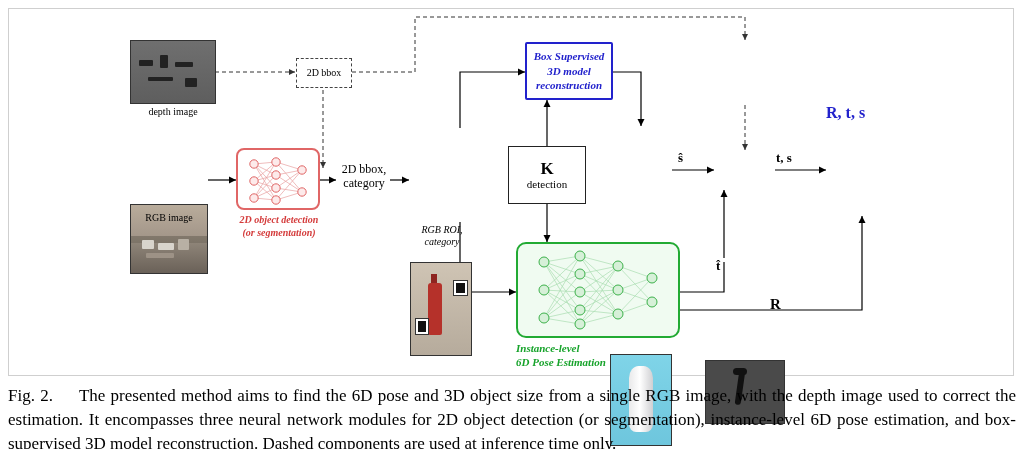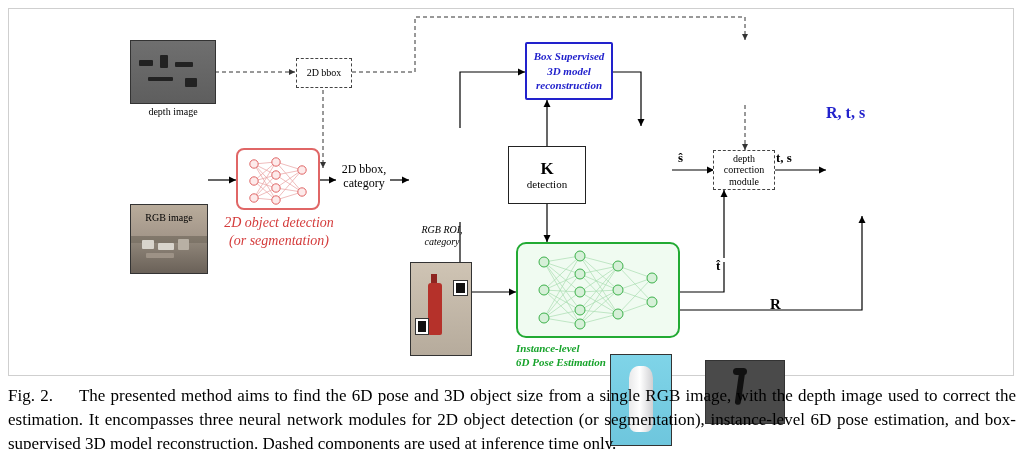--- a/index.html
+++ b/index.html
@@ -104,23 +104,23 @@
     border-radius: 8px;
     background: #fff;
   }
   .greenbox {
     border: 2px solid #22aa33;
     border-radius: 10px;
     background: #f0fbf1;
   }
   .label-red {
     color: #d43b3b;
-    font-weight: normal;
+    font-weight: bold;
     font-style: italic;
-    font-size: 14px;
+    font-size: 10px;
     text-align: center;
     line-height: 1.25;
   }
   .label-green {
     color: #17a32b;
     font-weight: bold;
     font-style: italic;
     font-size: 11px;
     text-align: left;
     line-height: 1.25;
@@ -370,25 +370,20 @@
     <div class="vase"></div>
   </div>
 
   <div class="node imgbox depth-roi" style="left:705px; top:40px; width:80px; height:64px;">
     <div style="position:absolute; left:40%; top:14%; width:8%; height:56%; background:#111; border-radius:4px; transform:rotate(8deg);"></div>
     <div style="position:absolute; left:34%; top:12%; width:18%; height:10%; background:#111; border-radius:4px;"></div>
   </div>
   <div class="caption-inside" style="left:50%;"></div>
   <div class="node" style="left:705px; top:86px; width:80px; text-align:center; font-size:9px; color:#fff;">Depth ROI</div>
 
-  <div class="node dashbox" style="left:713px; top:150px; width:62px; height:40px; flex-direction:column;">
-    <div>depth</div>
-    <div>correction</div>
-    <div>module</div>
-  </div>
 
   <div class="node greenbox" style="left:516px; top:242px; width:164px; height:96px;">
     <svg width="160" height="92" viewBox="0 0 160 92">
       <g stroke="#a9dcb0" stroke-width="0.7" fill="none">
         <path d="M26,18 L62,12 M26,18 L62,30 M26,18 L62,48 M26,18 L62,66 M26,18 L62,80
                  M26,46 L62,12 M26,46 L62,30 M26,46 L62,48 M26,46 L62,66 M26,46 L62,80
                  M26,74 L62,12 M26,74 L62,30 M26,74 L62,48 M26,74 L62,66 M26,74 L62,80
                  M62,12 L100,22 M62,12 L100,46 M62,12 L100,70
                  M62,30 L100,22 M62,30 L100,46 M62,30 L100,70
                  M62,48 L100,22 M62,48 L100,46 M62,48 L100,70

